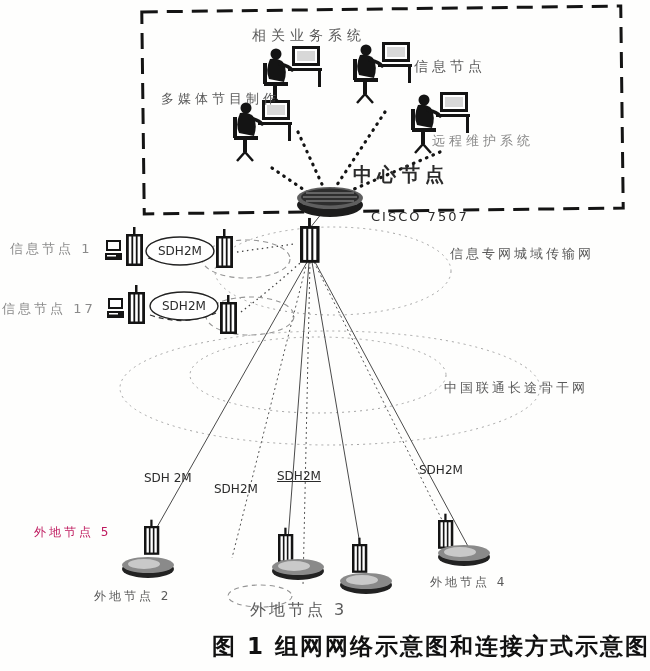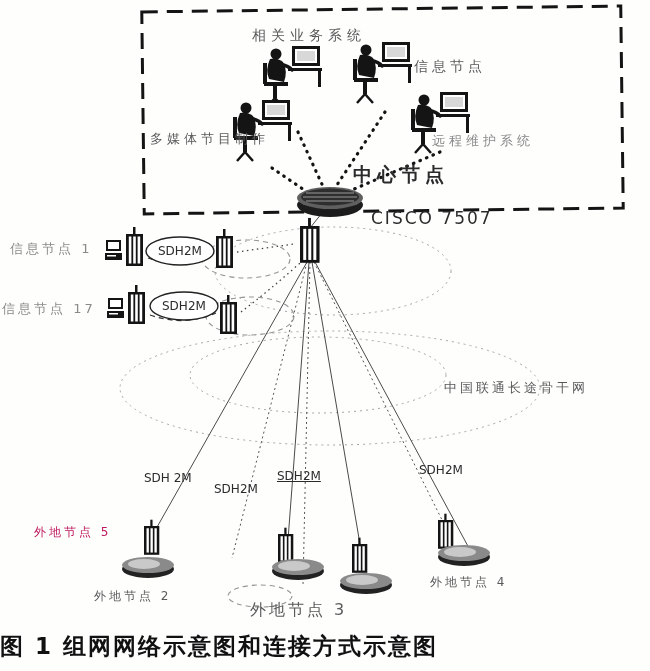--- a/index.html
+++ b/index.html
@@ -7,21 +7,21 @@
     position:relative;width:650px;height:671px;background:#fefefdff;
     font-family:"DejaVu Sans","Liberation Sans",sans-serif;overflow:hidden;
   }
   .art{position:absolute;left:0;top:0;}
   .lbl{position:absolute;white-space:nowrap;line-height:1;}
   .cn{letter-spacing:3px;}
   .faint{color:#8a8a8a;}
   .mid{color:#5a5a5a;}
   .dark{color:#2b2b2b;}
   .caption{
-    position:absolute;left:0;top:631px;width:100%;text-align:left;
+    position:absolute;left:0;top:631px;width:100%;text-align:right;
     font-size:23px;font-weight:bold;color:#111;letter-spacing:2px;
   }
   
   .dotfat{stroke:#141414;stroke-width:3.2;stroke-dasharray:0.6 6.5;stroke-linecap:round;fill:none;}
   .dash{stroke:#333;stroke-width:1.2;stroke-dasharray:5 4;fill:none;}
   .dot{stroke:#444;stroke-width:1.3;stroke-dasharray:1.5 3.5;fill:none;}
   .thin{stroke:#4a4a4a;stroke-width:1;fill:none;}
   .thindot{stroke:#555;stroke-width:1;stroke-dasharray:2 3;fill:none;}
   .cloud{fill:none;stroke:#949494;stroke-width:1.1;stroke-dasharray:5 4;}
   .cloudfine{fill:none;stroke:#a5a5a5;stroke-width:1;stroke-dasharray:2 4;}
@@ -154,32 +154,33 @@
         <use href="#tower-icon"></use>
       </g>
     <use href="#disk-icon" x="148" y="566"></use>
     <use href="#disk-icon" x="298" y="568"></use>
     <use href="#disk-icon" x="366" y="582"></use>
     <use href="#disk-icon" x="464" y="554"></use>
   </svg>
 
   <div class="lbl cn mid" style="left:252px;top:28px;font-size:14px;letter-spacing:5px;">相关业务系统</div>
   <div class="lbl cn mid" style="left:414px;top:59px;font-size:14px;letter-spacing:4px;">信息节点</div>
-  <div class="lbl cn mid" style="left:150px;top:92px;font-size:13px;letter-spacing:4px;margin-top:40px;">多媒体节目制作</div>
+  <div class="lbl cn mid" style="left:161px;top:92px;font-size:13px;letter-spacing:4px;">多媒体节目制作</div>
   <div class="lbl cn faint" style="left:432px;top:134px;font-size:13px;letter-spacing:4px;">远程维护系统</div>
 
   <div class="lbl dark" style="left:353px;top:165px;font-size:19px;font-weight:bold;letter-spacing:5px;">中心节点</div>
-  <div class="lbl dark" style="left:371px;top:210px;font-size:17px;letter-spacing:2px;">CISCO 7507</div>
+  <div class="lbl dark" style="left:371px;top:210px;font-size:13px;letter-spacing:2px;">CISCO 7507</div>
 
   <div class="lbl cn faint" style="left:10px;top:242px;font-size:13px;">信息节点 1</div>
   <div class="lbl cn faint" style="left:2px;top:302px;font-size:13px;">信息节点 17</div>
 
   <div class="lbl dark" style="left:158px;top:245px;font-size:12px;">SDH2M</div>
   <div class="lbl dark" style="left:162px;top:300px;font-size:12px;">SDH2M</div>
 
+  <div class="lbl cn mid" style="left:450px;top:247px;font-size:13px;">信息专网城域传输网</div>
   <div class="lbl cn mid" style="left:444px;top:381px;font-size:13px;">中国联通长途骨干网</div>
 
   <div class="lbl dark" style="left:144px;top:472px;font-size:12px;">SDH 2M</div>
   <div class="lbl dark" style="left:214px;top:483px;font-size:12px;">SDH2M</div>
   <div class="lbl dark" style="left:277px;top:470px;font-size:12px;text-decoration:underline;">SDH2M</div>
   <div class="lbl dark" style="left:419px;top:464px;font-size:12px;">SDH2M</div>
 
   <div class="lbl cn" style="left:34px;top:526px;font-size:12px;color:#be185d;">外地节点 5</div>
   <div class="lbl cn mid" style="left:94px;top:590px;font-size:12px;">外地节点 2</div>
   <div class="lbl cn mid" style="left:250px;top:602px;font-size:16px;">外地节点 3</div>

